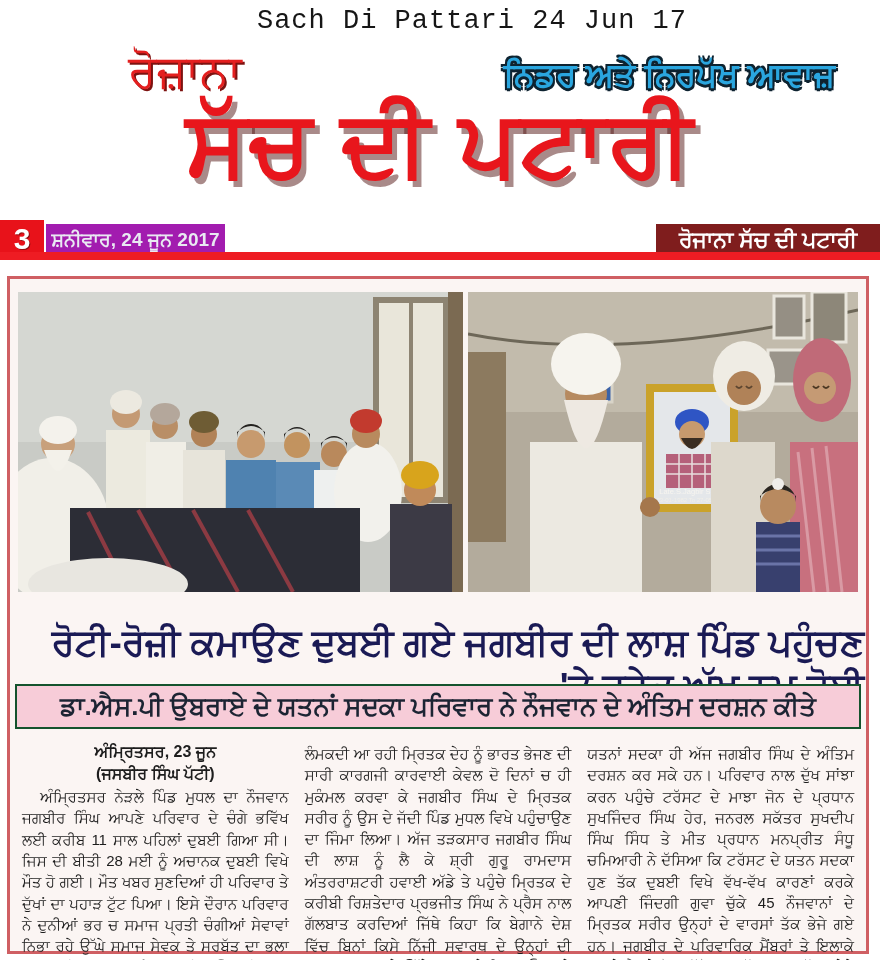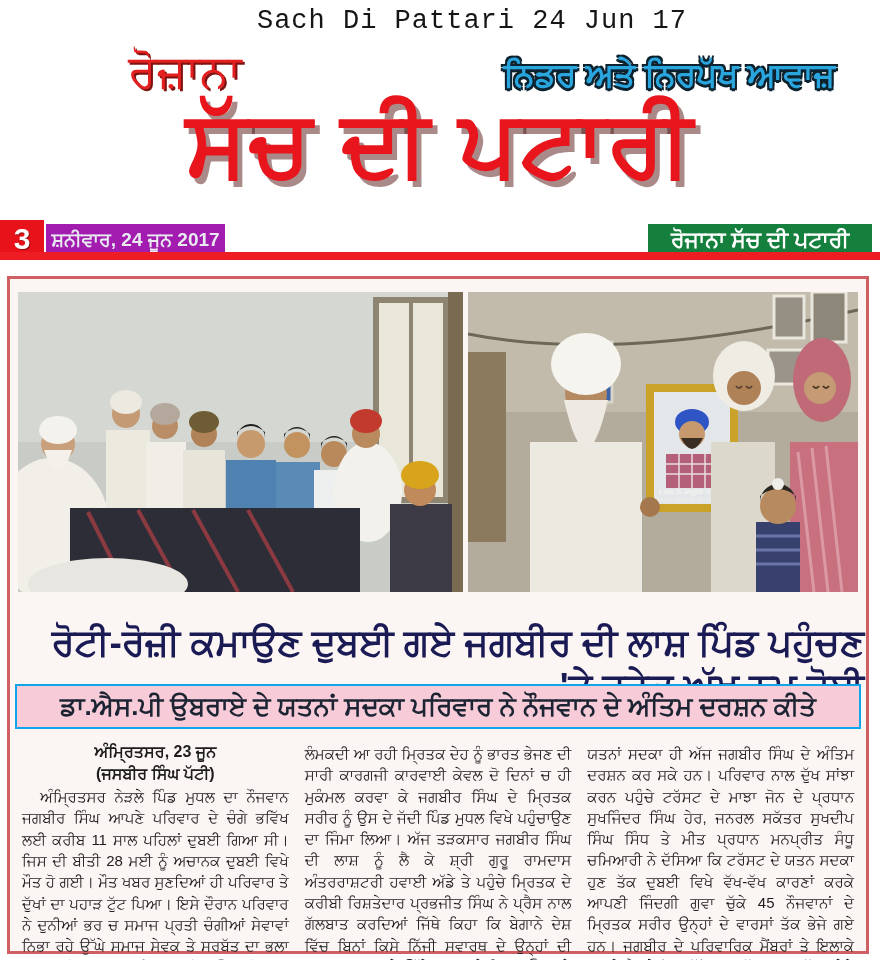--- a/index.html
+++ b/index.html
@@ -15,36 +15,36 @@
     text-shadow:-2px -2px 0 #0e2330,2px -2px 0 #0e2330,-2px 2px 0 #0e2330,2px 2px 0 #0e2330,0 3px 0 #0e2330;text-align:center;}
   .mast-title{position:absolute;left:0;top:94px;width:100%;text-align:center;font-size:92px;
     font-weight:bold;color:#e8161c;line-height:1.08;letter-spacing:2px;
     text-shadow:5px 6px 0 rgba(84,22,20,0.5);}
 
   .pagenum{position:absolute;left:0;top:220px;width:44px;height:38px;background:#e8121a;
     color:#ffffff;font-weight:bold;font-size:30px;text-align:center;line-height:38px;
     text-shadow:1px 1px 0 #8d0d10;}
   .datebox{position:absolute;left:46px;top:224px;width:179px;height:31px;background:#a21caf;
     color:#e9e9f2;font-weight:bold;font-size:19px;text-align:center;line-height:31px;}
-  .brandbox{position:absolute;right:8px;top:224px;width:224px;height:31px;background:#15803d;
+  .brandbox{position:absolute;right:0;top:224px;width:224px;height:31px;background:#7f1d1d;
     color:#ffffff;font-weight:bold;font-size:22px;text-align:center;line-height:31px;}
   .redrule{position:absolute;left:0;top:252px;width:100%;height:8px;background:#ee1c23;}
 
   .article{position:absolute;left:7px;top:276px;width:862px;height:678px;box-sizing:border-box;
     border:3px solid #cf5f63;background:#fbf5f3;}
   .photos{position:absolute;left:8px;top:13px;width:840px;height:300px;display:flex;gap:5px;}
   .photo{height:300px;overflow:hidden;background:#bdbdb7;}
   .photo.left{width:445px;}
   .photo.right{width:390px;}
   .photo svg{display:block;}
 
   .headline{position:absolute;top:318px;left:2px;right:2px;text-align:right;
     font-size:37px;font-weight:bold;color:#1a1a55;line-height:1.2;margin-top:24px;}
   .subhead{position:absolute;top:405px;left:5px;right:5px;height:45px;box-sizing:border-box;
-    background:#f7ccd8;border:2px solid #0ea5e9;text-align:center;font-size:26px;font-weight:bold;
+    background:#f7ccd8;border:2px solid #14532d;text-align:center;font-size:26px;font-weight:bold;
     color:#1c2433;line-height:41px;}
 
   .body-cols{position:absolute;top:462px;left:12px;right:12px;bottom:8px;display:flex;gap:16px;}
   .col{flex:1;font-size:15px;line-height:1.42;color:#1d1d1d;text-align:justify;}
   .col-head{text-align:center;font-weight:bold;font-size:16px;line-height:1.35;}
   .col p{margin:2px 0 0 0;}
   .col .indent{text-indent:18px;}
 </style>
 </head>
 <body>

